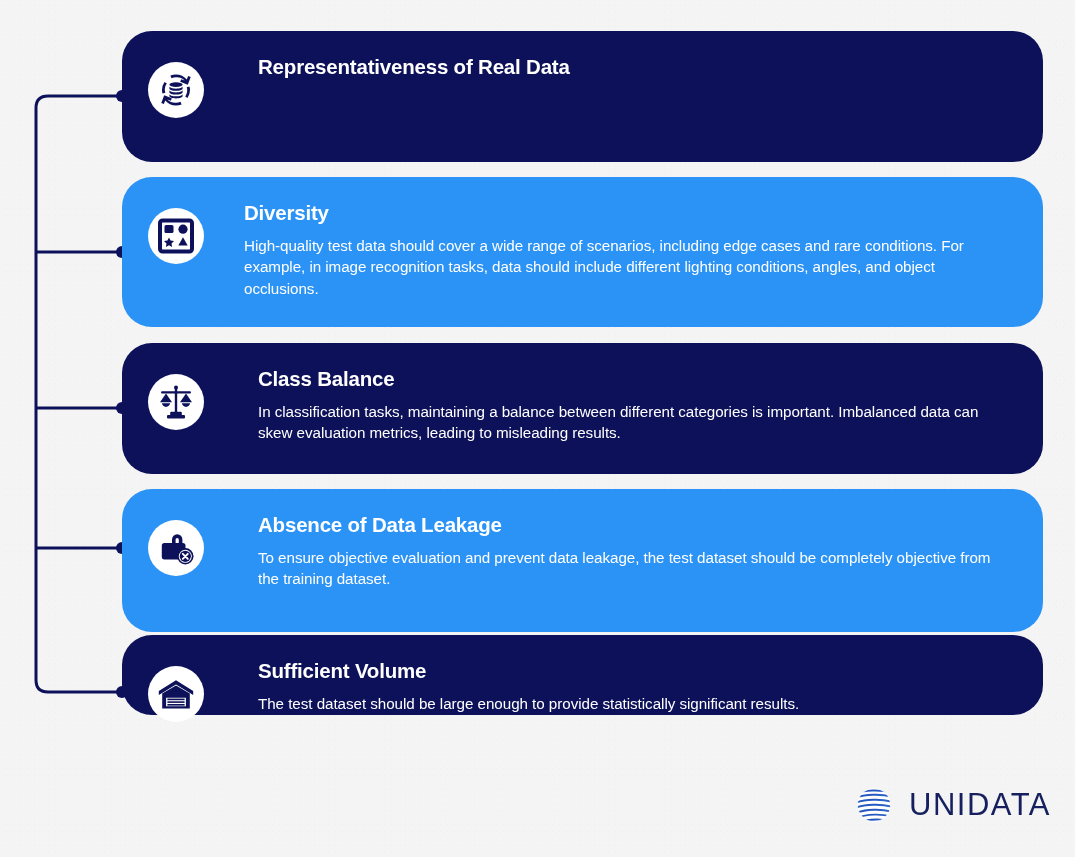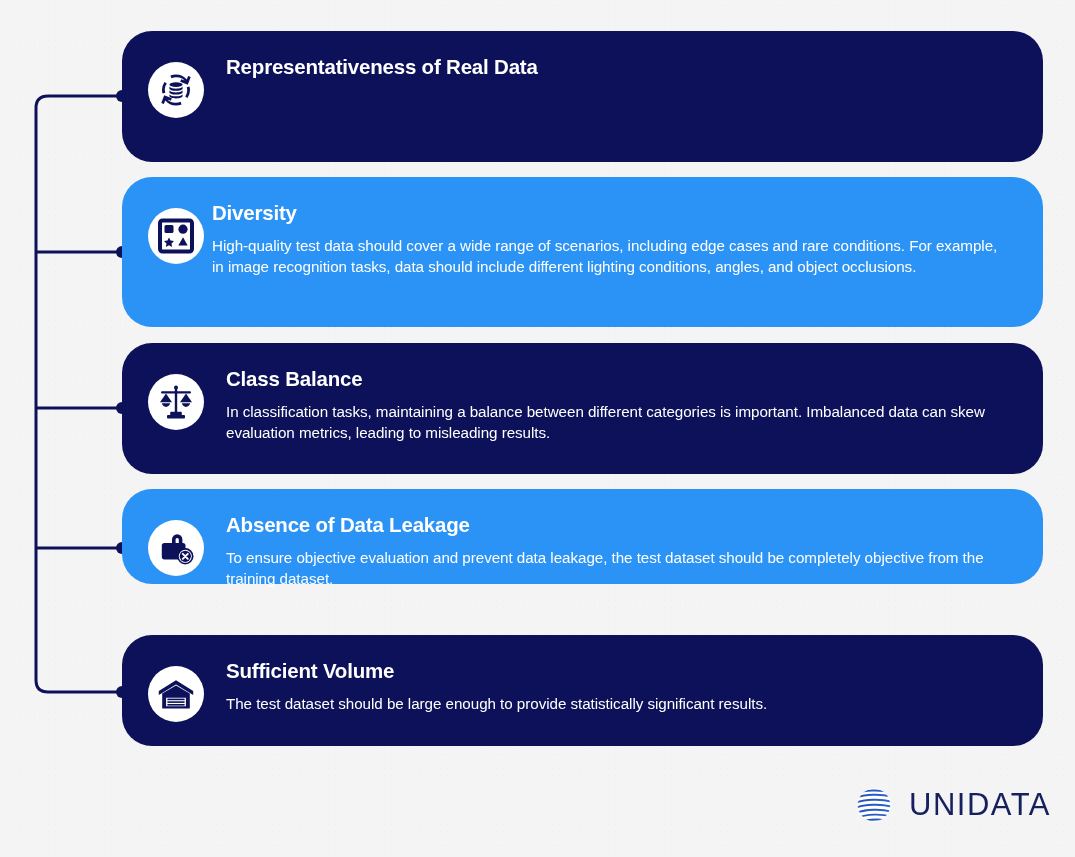--- a/index.html
+++ b/index.html
@@ -69,20 +69,21 @@
     display: flex;
     align-items: center;
     justify-content: center;
     margin-top: 9px;
   }
   .icon-wrap svg { display: block; }
 
   .card-body {
     flex: 1 1 auto;
     padding-top: 2px;
+    margin-left: 32px;
   }
   .card-title {
     color: #ffffff;
     font-size: 20.5px;
     font-weight: bold;
     letter-spacing: -0.2px;
     line-height: 1.2;
     margin: 0 0 9px 0;
   }
   .card-desc {
@@ -90,22 +91,22 @@
     font-size: 15.2px;
     line-height: 1.44;
     letter-spacing: -0.05px;
     margin: 0;
   }
 
   
   #card-0 { top: 31px;  height: 131px; }
   #card-1 { top: 177px; height: 150px; gap: 8px; }
   #card-2 { top: 343px; height: 131px; }
-  #card-3 { top: 489px; height: 95px; }
-  #card-4 { top: 635px; height: 111px; }
+  #card-3 { top: 489px; height: 143px; }
+  #card-4 { top: 635px; height: 80px; }
 
   
   #logo {
     position: absolute;
     right: 24px;
     bottom: 30px;
     display: flex;
     align-items: center;
     gap: 13px;
   }

